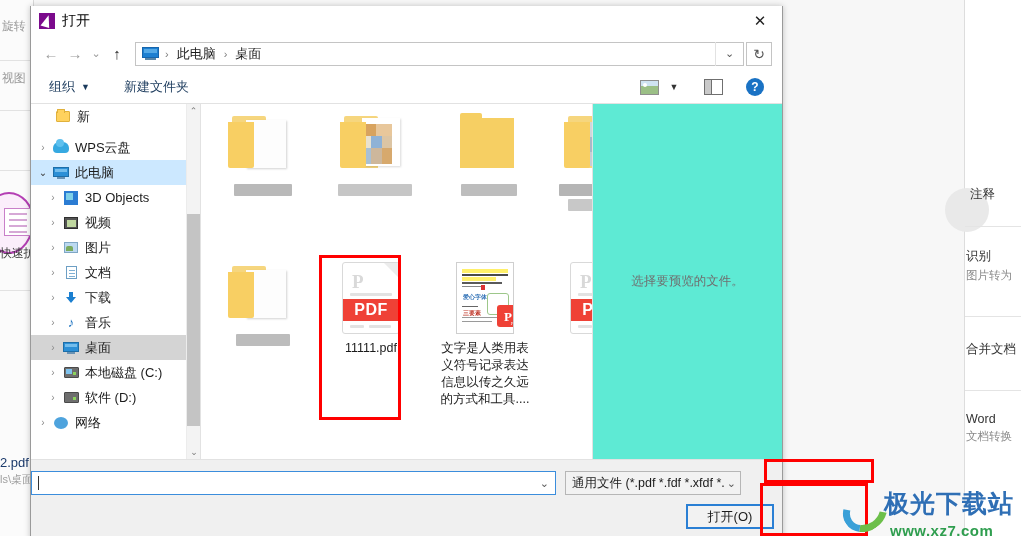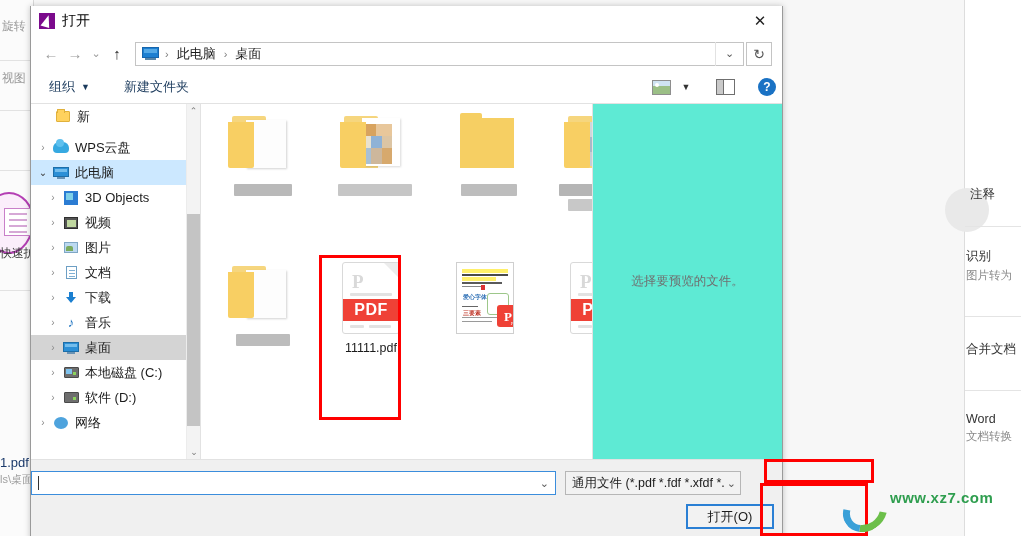--- a/index.html
+++ b/index.html
@@ -99,21 +99,21 @@
     display:flex; align-items:center; justify-content:center; color:#555; font-size:14px;
   }
   .search-box {
     width: 200px; height: 24px; margin-left: 8px; border: 1px solid #c4c4c4; background:#fff;
     display:flex; align-items:center; padding-left:8px; gap:8px;
   }
   .search-ph { font-size: 12.5px; color: #9a9a9a; white-space: nowrap; }
 
   
   .toolbar {
-    height: 33px; display:flex; align-items:center; padding: 0 0 0 18px; flex:none;
+    height: 33px; display:flex; align-items:center; padding: 0 12px 0 18px; flex:none;
     border-bottom: 1px solid #e2e2e2;
   }
   .tb-item { font-size: 13px; color: #1b3a5c; display:flex; align-items:center; gap:6px; }
   .tb-caret { font-size: 9px; color: #1b3a5c; }
   .tb-gap { width: 34px; }
   .tb-spacer { flex: 1; }
   .tb-icon-btn { width: 30px; height: 26px; display:flex; align-items:center; justify-content:center; }
   .view-icon { width: 19px; height: 15px; border: 1px solid #8e8e8e; background: linear-gradient(#cfe3f2 40%, #9bbf86 40%); position: relative; }
   .view-icon::after { content:""; position:absolute; left:2px; top:2px; width:4px; height:4px; border-radius:50%; background:#fff; }
   .pane-icon { width: 19px; height: 16px; border: 1px solid #6f6f6f; display:flex; }
@@ -291,21 +291,21 @@
       <div class="bg-l-sep" style="top:290px;"></div>
       <div class="bg-pink-shape"></div>
       <div class="bg-pink-lines">
           <i></i>
           <i></i>
           <i></i>
           <i></i>
         </div>
       <div class="bg-l-txt" style="left:0px; top:245px; font-size:12px; color:#3a3a3a;">快速护</div>
       <div class="bg-bottom-left-text">
-        <div class="bg-bl-1">1.pdf</div>
+        <div class="bg-bl-1">2.pdf</div>
         <div class="bg-bl-2">ls\桌面</div>
       </div>
     </div>
 
     <div class="bg-right-panel">
       <div class="bg-r-circle"></div>
       <div class="bg-r-item" style="top:186px; padding-left:6px;">
         <div class="bg-r-title">注释</div>
       </div>
       <div class="bg-r-item" style="top:248px; padding-left:2px;">
@@ -610,20 +610,21 @@
             <div class="dt-line" style="left:5px; top:23px; width:22px; height:1px; background:#888;"></div>
             <div class="dt-red" style="left:24px; top:22px; width:4px; height:5px;"></div>
             <div class="dt-title" style="left:6px; top:30px;">爱心字体</div>
             <div class="dt-box" style="left:30px; top:30px; width:22px; height:22px;"></div>
             <div class="dt-red-title" style="left:6px; top:46px;">三要素</div>
             <div class="dt-line" style="left:5px; top:43px; width:16px; height:1px; background:#666;"></div>
             <div class="dt-line" style="left:5px; top:54px; width:46px; height:1px; background:#9a9a9a;"></div>
             <div class="dt-line" style="left:5px; top:58px; width:30px; height:1px; background:#9a9a9a;"></div>
             <div class="pdf-badge">P<small>PDF</small></div>
           </div>
+          <div class="file-name">文字是人类用表义符号记录表达信息以传之久远的方式和工具....</div>
         </div>
 
         <div class="file-cell" style="left:350px; top:158px;">
           <div class="file-icon-pdf">
             <div class="fold"></div>
             <div class="pdf-p">P</div>
             <div class="pdf-line" style="top:30px; width:42px;"></div>
             <div class="pdf-line" style="top:36px; width:42px;"></div>
             <div class="pdf-line" style="top:62px; width:14px;"></div>
             <div class="pdf-line" style="top:62px; left:26px; width:22px;"></div>
@@ -656,16 +657,17 @@
         <div class="btn primary">打开(O)</div>
       </div>
     </div>
   </div>
 
   <div class="red-outline" style="left:764px; top:459px; width:110px; height:24px;"></div>
   <div class="red-outline" style="left:760px; top:483px; width:108px; height:53px;"></div>
 
   <div class="watermark" style="left:838px; top:487px;">
     <div class="wm-swoosh" style="left:4px; top:4px;"></div>
+    <div class="wm-text1" style="margin-left:46px;">极光下载站</div>
     <div class="wm-text2" style="margin-left:52px; margin-top:2px;">www.xz7.com</div>
   </div>
 
 </div>
 
 </body></html>

